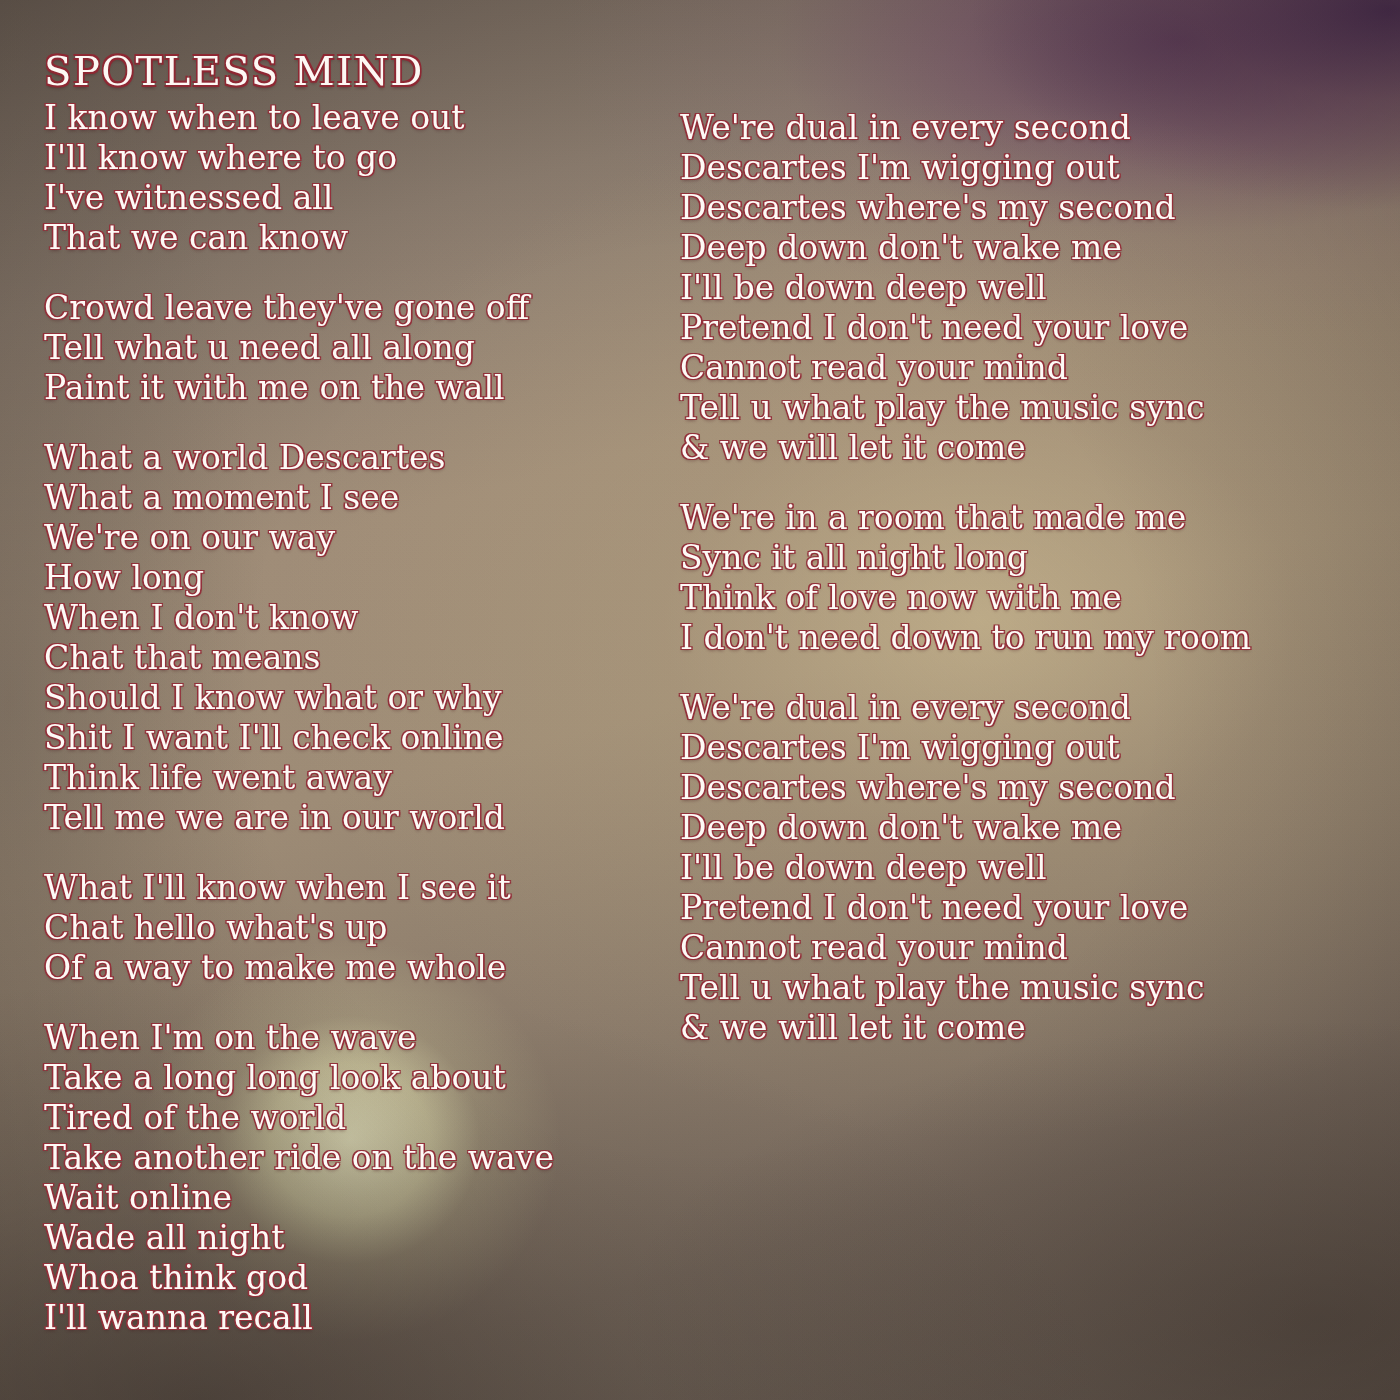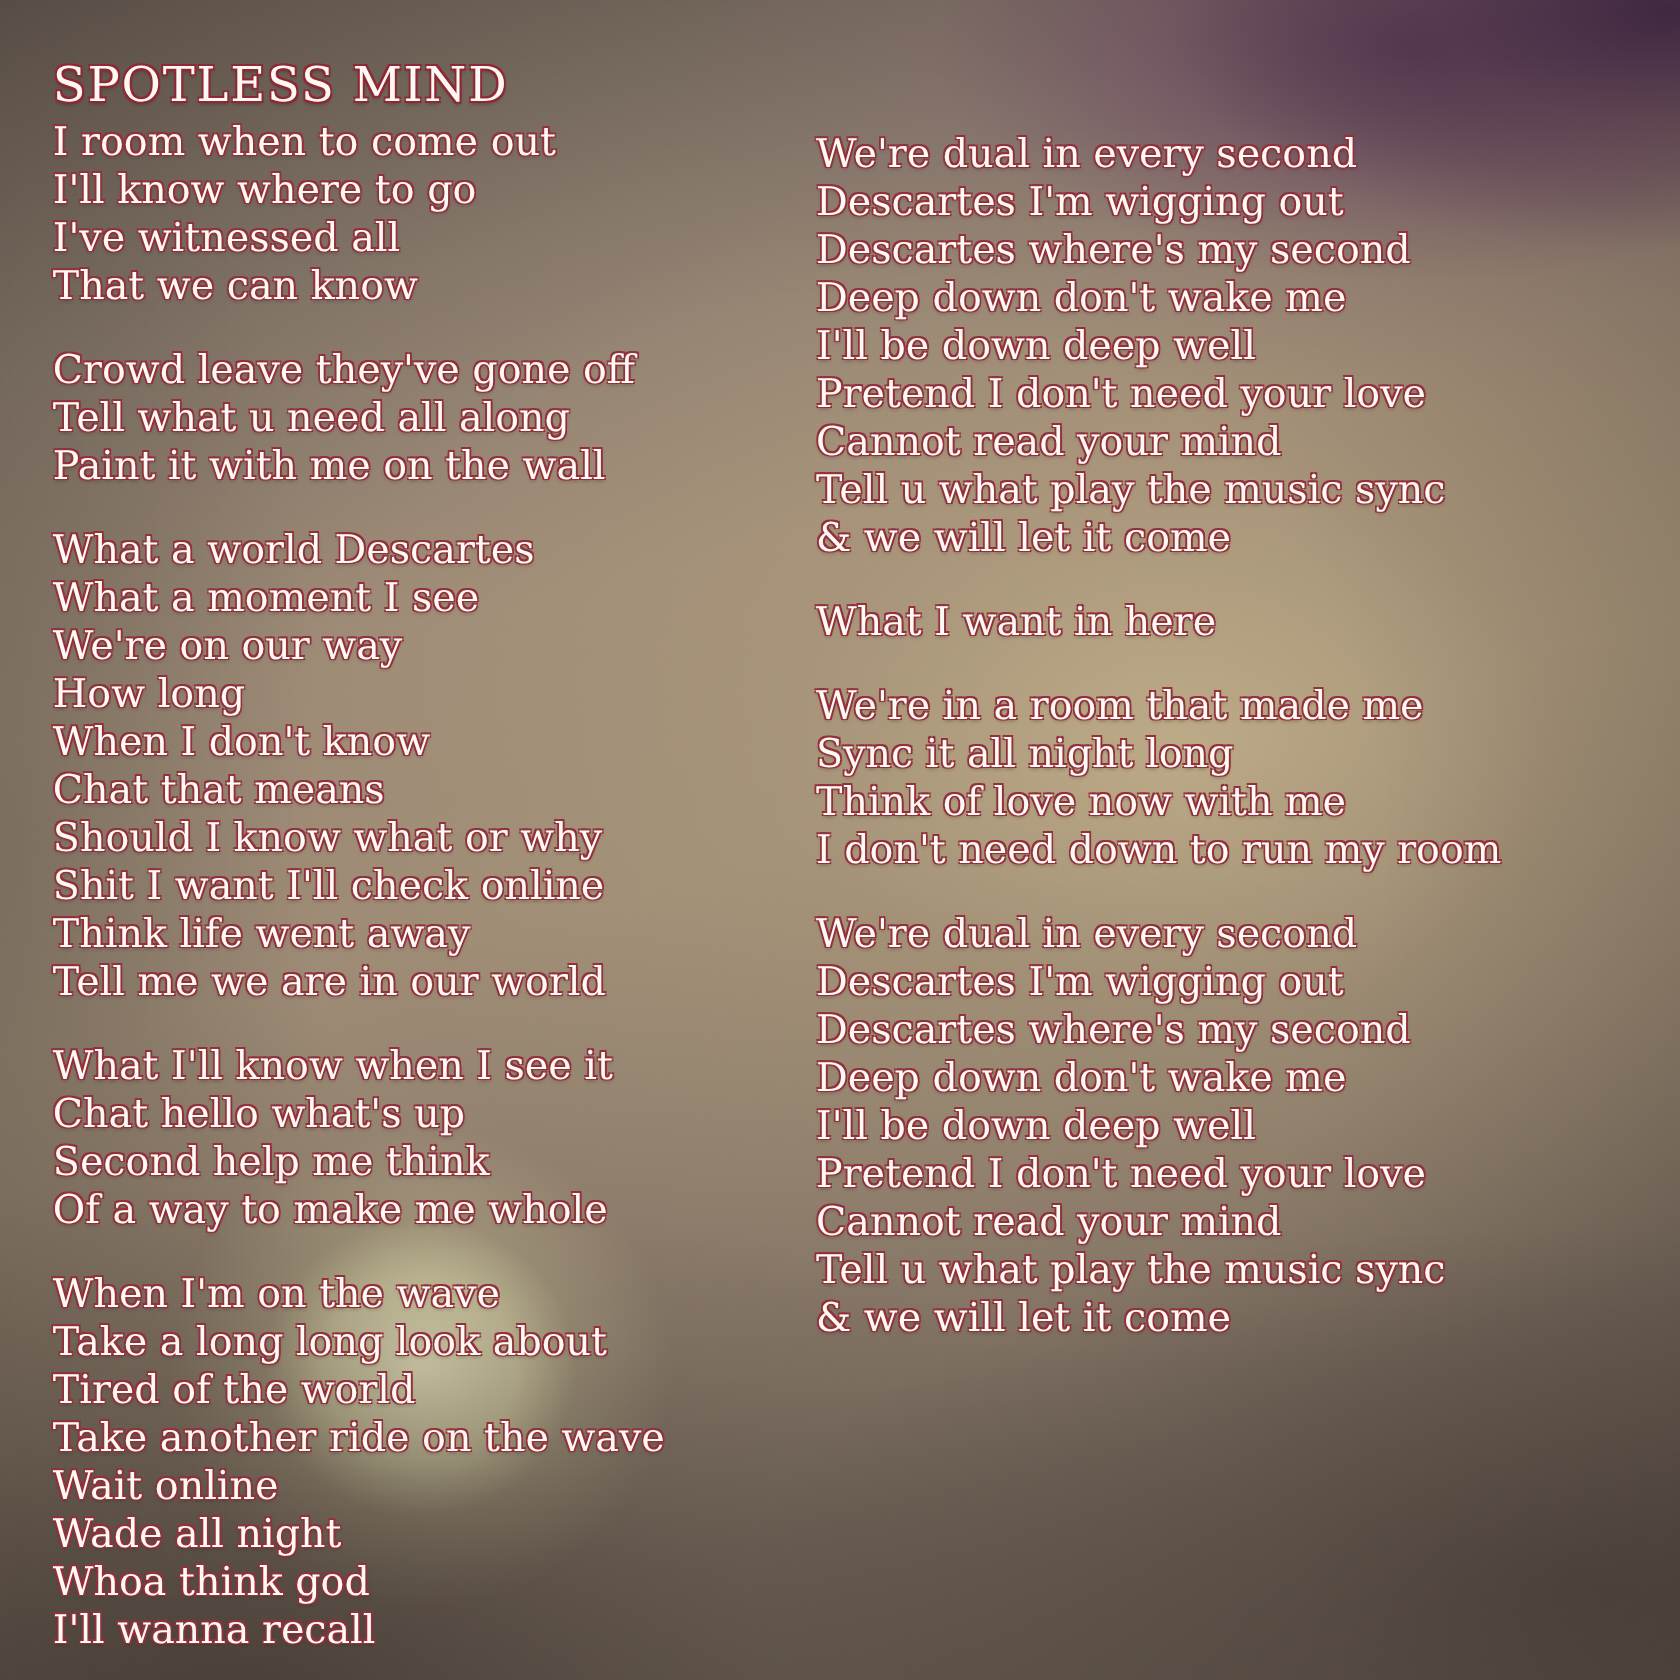--- a/index.html
+++ b/index.html
@@ -164,21 +164,21 @@
   <div class="bg-layer bg-dark-bottom"></div>
   <div class="bg-layer bg-vignette"></div>
   <div class="bg-layer bg-noise"></div>
 
   <div class="lyrics">
 
     <div class="column col-left">
       <div class="song-title">SPOTLESS MIND</div>
 
       <div class="stanza first">
-        <div class="line">I room when to come out</div>
+        <div class="line">I know when to leave out</div>
         <div class="line">I'll know where to go</div>
         <div class="line">I've witnessed all</div>
         <div class="line">That we can know</div>
       </div>
 
       <div class="stanza">
         <div class="line">Crowd leave they've gone off</div>
         <div class="line">Tell what u need all along</div>
         <div class="line it">Paint it with me on the wall</div>
       </div>
@@ -192,21 +192,20 @@
         <div class="line">Chat that means</div>
         <div class="line">Should I know what or why</div>
         <div class="line">Shit I want I'll check online</div>
         <div class="line it">Think life went away</div>
         <div class="line it">Tell me we are in our world</div>
       </div>
 
       <div class="stanza">
         <div class="line">What I'll know when I see it</div>
         <div class="line">Chat hello what's up</div>
-        <div class="line it">Second help me think</div>
         <div class="line it">Of a way to make me whole</div>
       </div>
 
       <div class="stanza">
         <div class="line it">When I'm on the wave</div>
         <div class="line it">Take a long long look about</div>
         <div class="line it">Tired of the world</div>
         <div class="line it">Take another ride on the wave</div>
         <div class="line">Wait online</div>
         <div class="line">Wade all night</div>
@@ -224,21 +223,20 @@
         <div class="line">Descartes where's my second</div>
         <div class="line">Deep down don't wake me</div>
         <div class="line">I'll be down deep well</div>
         <div class="line">Pretend I don't need your love</div>
         <div class="line">Cannot read your mind</div>
         <div class="line">Tell u what play the music sync</div>
         <div class="line it">&amp; we will let it come</div>
       </div>
 
       <div class="stanza">
-        <div class="line it">What I want in here</div>
       </div>
 
       <div class="stanza">
         <div class="line it">We're in a room that made me</div>
         <div class="line it">Sync it all night long</div>
         <div class="line it">Think of love now with me</div>
         <div class="line it">I don't need down to run my room</div>
       </div>
 
       <div class="stanza">

